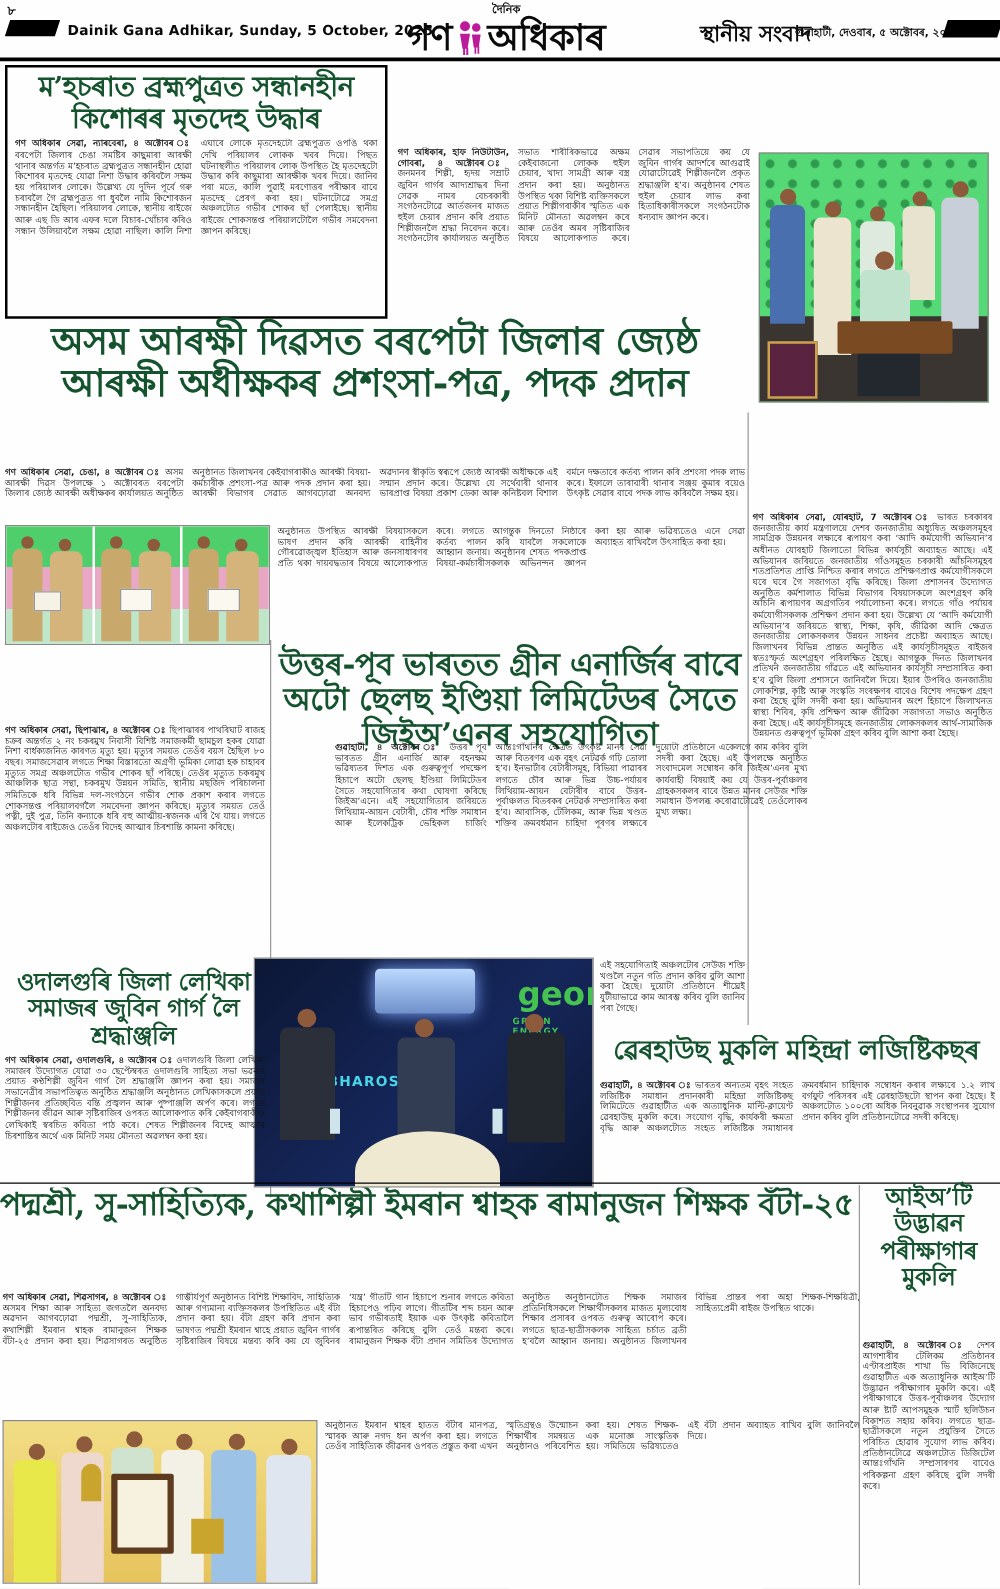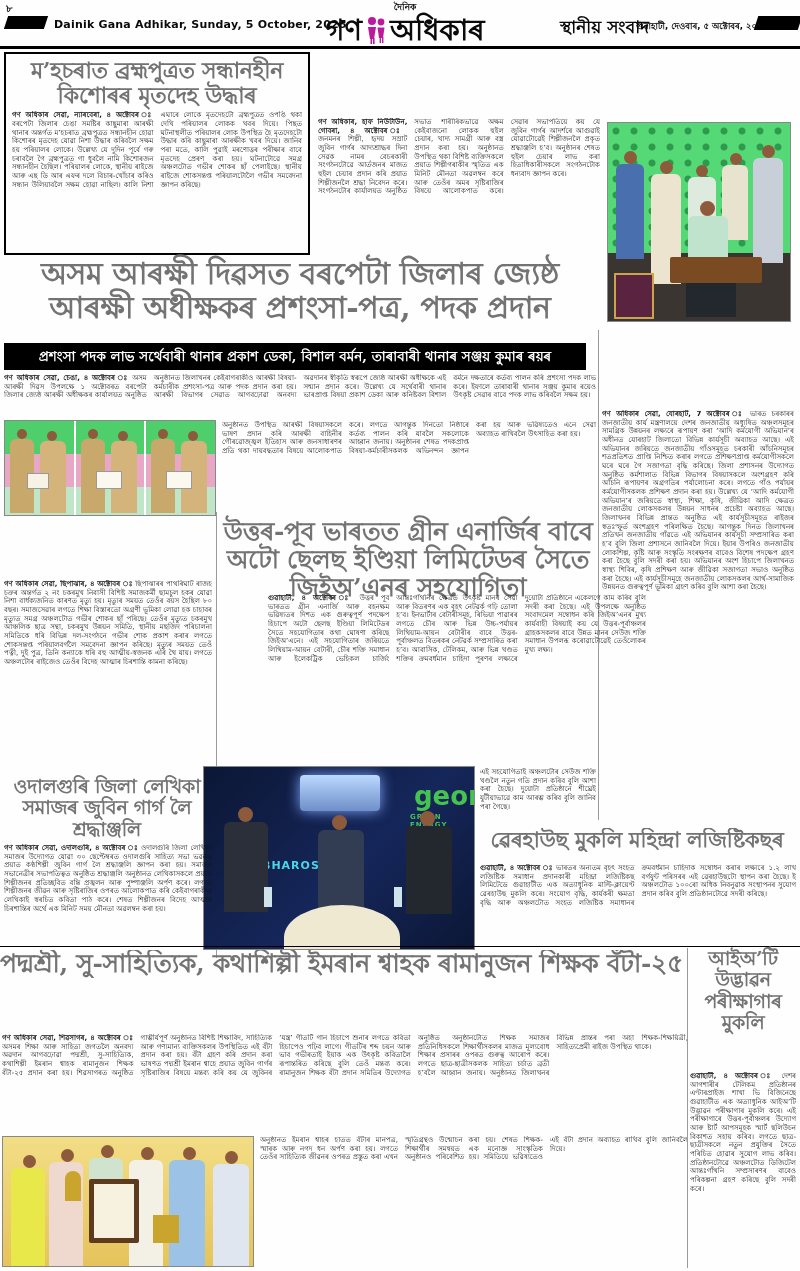--- a/index.html
+++ b/index.html
@@ -23,21 +23,21 @@
   .mast-title { font-size:29px; font-weight:bold; font-family:"DejaVu Serif", serif;
     line-height:1.05; display:flex; align-items:flex-end; justify-content:center; gap:2px; }
   .mast-logo { display:inline-block; width:24px; height:30px; }
   .mast-section { position:absolute; left:560px; top:14px; font-size:17px; font-weight:bold;
     font-family:"DejaVu Serif", serif; }
   .mast-date { position:absolute; left:636px; top:20px; font-size:8.5px; font-weight:bold; }
   .mast-bar-right { position:absolute; right:0; top:16px; width:44px; height:14px;
     background:#000; transform:skewX(-18deg); transform-origin:right; }
   
   .hl { font-weight:bold; text-align:center; font-family:"DejaVu Serif", serif;
-    line-height:1.12; letter-spacing:-0.3px; color:#737373; }
+    line-height:1.12; letter-spacing:-0.3px; color:#14532d; }
   .band { background:#000; color:#fff; font-weight:bold; text-align:center;
     font-family:"DejaVu Serif", serif; overflow:hidden; }
   
   .bodytxt { font-size:7px; line-height:1.24; text-align:justify; overflow:hidden;
     color:#151515; word-break:break-word; }
   .bodytxt b { font-weight:bold; }
   .cols2 { column-count:2; column-gap:7px; }
   .cols3 { column-count:3; column-gap:7px; }
   .cols4 { column-count:4; column-gap:7px; }
   .cols5 { column-count:5; column-gap:7px; }
@@ -113,21 +113,20 @@
     <div class="ph-person" style="left:145px; top:35px; width:30px; height:105px; background:#c9cfd8;"></div>
 
     <div class="ph-head" style="left:92px; top:78px; width:15px; height:15px;"></div>
     <div class="ph-person" style="left:80px; top:93px; width:40px; height:45px; background:#bfe3cd;"></div>
     <div class="abs" style="left:62px; top:134px; width:92px; height:26px; background:#7a4a22; border-radius:2px;"></div>
     <div class="abs" style="left:78px; top:160px; width:50px; height:34px; background:#23282e;"></div>
     <div class="abs" style="left:6px; top:150px; width:40px; height:46px; background:#5a2340; border:2px solid #caa34a;"></div>
   </div>
 
   <div class="abs hl" style="left:0; top:257px; width:600px; font-size:30px;">অসম আৰক্ষী দিৱসত বৰপেটা জিলাৰ জ্যেষ্ঠ আৰক্ষী অধীক্ষকৰ প্ৰশংসা-পত্ৰ, পদক প্ৰদান</div>
-  <div class="abs band" style="left:4px; top:343px; width:582px; height:27px; font-size:13.5px; line-height:27px;">প্ৰশংসা পদক লাভ সৰ্থেবাৰী থানাৰ প্ৰকাশ ডেকা, বিশাল বৰ্মন, তাৰাবাৰী থানাৰ সঞ্জয় কুমাৰ ৰয়ৰ</div>
   <div class="abs bodytxt cols4" style="left:4px; top:374px; width:592px; height:44px;">
     <b>গণ অধিকাৰ সেৱা, চেঙা, ৪ অক্টোবৰ ঃ</b>
     <span>অসম আৰক্ষী দিৱস উপলক্ষে ১ অক্টোবৰত বৰপেটা জিলাৰ জ্যেষ্ঠ আৰক্ষী অধীক্ষকৰ কাৰ্যালয়ত অনুষ্ঠিত অনুষ্ঠানত জিলাখনৰ কেইবাগৰাকীও আৰক্ষী বিষয়া-কৰ্মচাৰীক প্ৰশংসা-পত্ৰ আৰু পদক প্ৰদান কৰা হয়। আৰক্ষী বিভাগৰ সেৱাত আগবঢ়োৱা অনবদ্য অৱদানৰ স্বীকৃতি স্বৰূপে জ্যেষ্ঠ আৰক্ষী অধীক্ষকে এই সন্মান প্ৰদান কৰে। উল্লেখ্য যে সৰ্থেবাৰী থানাৰ ভাৰপ্ৰাপ্ত বিষয়া প্ৰকাশ ডেকা আৰু কনিষ্টবল বিশাল বৰ্মনে দক্ষতাৰে কৰ্তব্য পালন কৰি প্ৰশংসা পদক লাভ কৰে। ইফালে তাৰাবাৰী থানাৰ সঞ্জয় কুমাৰ ৰয়েও উৎকৃষ্ট সেৱাৰ বাবে পদক লাভ কৰিবলৈ সক্ষম হয়।</span>
   </div>
   <div class="abs bodytxt cols3" style="left:222px; top:421px; width:374px; height:94px;">
     <span>অনুষ্ঠানত উপস্থিত আৰক্ষী বিষয়াসকলে ভাষণ প্ৰদান কৰি আৰক্ষী বাহিনীৰ গৌৰৱোজ্জ্বল ইতিহাস আৰু জনসাধাৰণৰ প্ৰতি থকা দায়বদ্ধতাৰ বিষয়ে আলোকপাত কৰে। লগতে আগন্তুক দিনতো নিষ্ঠাৰে কৰ্তব্য পালন কৰি যাবলৈ সকলোকে আহ্বান জনায়। অনুষ্ঠানৰ শেষত পদকপ্ৰাপ্ত বিষয়া-কৰ্মচাৰীসকলক অভিনন্দন জ্ঞাপন কৰা হয় আৰু ভৱিষ্যতেও এনে সেৱা অব্যাহত ৰাখিবলৈ উৎসাহিত কৰা হয়।</span>
   </div>
 
   <div class="photo" style="left:4px; top:420px; width:212px; height:96px; background:#fff; display:flex; gap:2px;">
     <div style="flex:1; position:relative; background:linear-gradient(#4ecf6c 0 35%, #e9a7c6 35% 70%, #bfe6c9 70% 100%);">
@@ -229,19 +228,19 @@
     <div class="ph-head" style="left:222px; top:14px; width:13px; height:13px;"></div>
     <div class="ph-person" style="left:210px; top:27px; width:36px; height:104px; background:#dfe6ef;"></div>
     <div class="abs" style="left:86px; top:42px; width:50px; height:64px; background:#5e3a1e; border-radius:2px;">
       <div class="abs" style="left:5px; top:5px; width:40px; height:54px; background:#f7f2df;"></div>
     </div>
     <div class="abs" style="left:150px; top:78px; width:26px; height:28px; background:#caa52e;"></div>
     <div class="abs" style="left:62px; top:34px; width:16px; height:30px; background:#caa52e; border-radius:8px 8px 0 0;"></div>
   </div>
 
   <div class="abs hl" style="left:690px; top:948px; width:106px; font-size:19px;">আইঅ’টি উদ্ভাৱন পৰীক্ষাগাৰ মুকলি</div>
-  <div class="abs bodytxt" style="left:690px; top:1072px; width:106px; height:195px;">
+  <div class="abs bodytxt" style="left:690px; top:1072px; width:106px; height:195px;font-family:Liberation Serif, serif;">
     <b>গুৱাহাটী, ৪ অক্টোবৰ ঃ</b>
     <span>দেশৰ আগশাৰীৰ টেলিকম প্ৰতিষ্ঠানৰ এণ্টাৰপ্ৰাইজ শাখা ভি বিজিনেছে গুৱাহাটীত এক অত্যাধুনিক আইঅ’টি উদ্ভাৱন পৰীক্ষাগাৰ মুকলি কৰে। এই পৰীক্ষাগাৰে উত্তৰ-পূৰ্বাঞ্চলৰ উদ্যোগ আৰু ষ্টাৰ্ট আপসমূহক স্মাৰ্ট ছলিউচন বিকাশত সহায় কৰিব। লগতে ছাত্ৰ-ছাত্ৰীসকলে নতুন প্ৰযুক্তিৰ সৈতে পৰিচিত হোৱাৰ সুযোগ লাভ কৰিব। প্ৰতিষ্ঠানটোৱে অঞ্চলটোত ডিজিটেল আন্তঃগাঁথনি সম্প্ৰসাৰণৰ বাবেও পৰিকল্পনা গ্ৰহণ কৰিছে বুলি সদৰী কৰে।</span>
   </div>
   <div class="vrule" style="left:687px; top:948px; height:320px;"></div>
 
 </div>
 
 </body></html>

